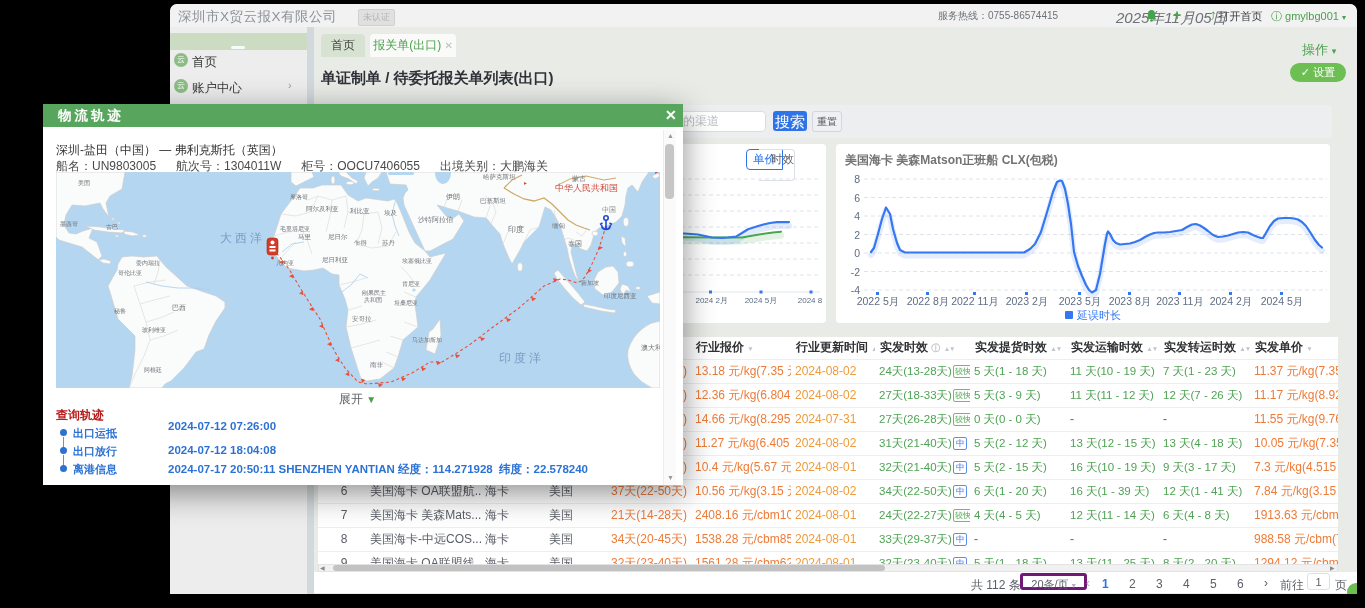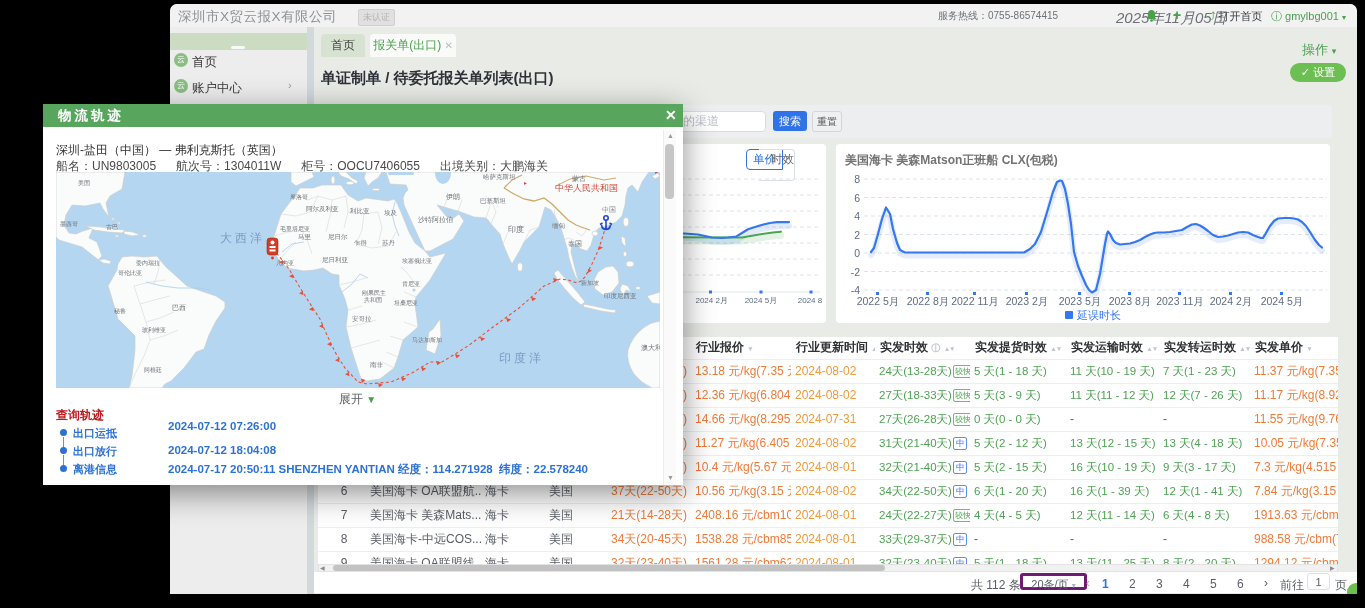--- a/index.html
+++ b/index.html
@@ -24,21 +24,21 @@
   .marr { left:118px; top:3px; font-size:11px; color:#9a9a9a; }
   #sstrip { left:137px; top:23px; width:7px; height:567px; background:#d2d9dc; }
   
   #main { left:144px; top:23px; width:1043px; height:567px; background:#e9ebe7; }
   .tab { top:7px; height:23px; border-radius:4px 4px 0 0; font-size:12px; line-height:23px; text-align:center; }
   #ttl { left:7px; top:42px; font-size:15px; font-weight:bold; color:#2e3238; }
   #oper { left:988px; top:14px; font-size:13px; color:#4ba04f; }
   #gpill { left:976px; top:36px; width:56px; height:19px; background:#6dbf54; border-radius:11px; color:#fff; font-size:11px; line-height:19px; text-align:center; }
   #searchbar { left:4px; top:78px; width:1014px; height:33px; background:#eceef0; border-radius:4px; }
   #sinput { left:8px; top:6px; width:440px; height:21px; background:#fff; border:1px solid #d9dde2; border-radius:4px; font-size:12px; color:#b9bfc7; line-height:19px; padding-left:8px; overflow:hidden; }
-  #sbtn { left:455px; top:6px; width:34px; height:20px; background:#2e74e8; border-radius:3px; color:#fff; font-size:11px; line-height:21px; text-align:center; }
+  #sbtn { left:455px; top:6px; width:34px; height:20px; background:#2e74e8; border-radius:3px; color:#fff; font-size:15px; line-height:21px; text-align:center; }
   #rbtn { left:494px; top:6px; width:30px; height:21px; background:#eef0f2; border:1px solid #d3d7dc; border-radius:3px; color:#4e5358; font-size:10px; line-height:19px; text-align:center; }
   .card { top:117px; height:179px; background:#fff; border-radius:4px; }
   #card1 { left:4px; width:508px; }
   #card2 { left:522px; width:494px; }
   
   #tblwrap { left:4px; top:310px; width:1020px; height:228px; background:#fff; overflow:hidden; }
   table { border-collapse:collapse; table-layout:fixed; width:1020px; font-size:12px; }
   th { font-weight:bold; color:#303133; text-align:left; height:22px; padding:0 0 0 5px; white-space:nowrap; overflow:hidden; border-bottom:1px solid #ebeef5; }
   td { color:#5a5e66; height:24px; padding:0 0 0 4px; white-space:nowrap; overflow:hidden; border-bottom:1px solid #ebeef5; }
   .or { color:#ee7b38; }

